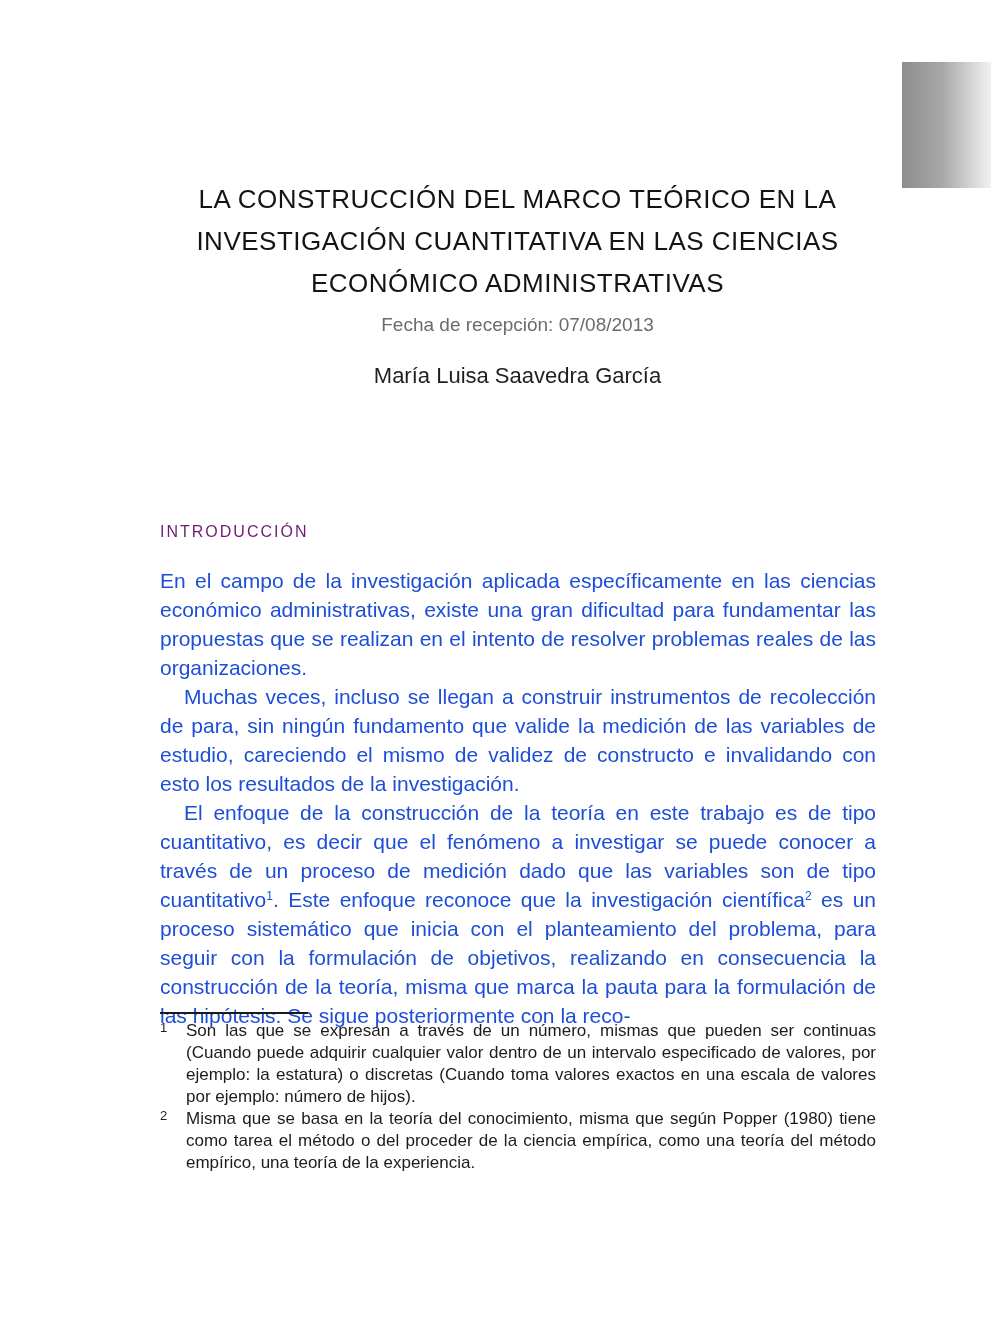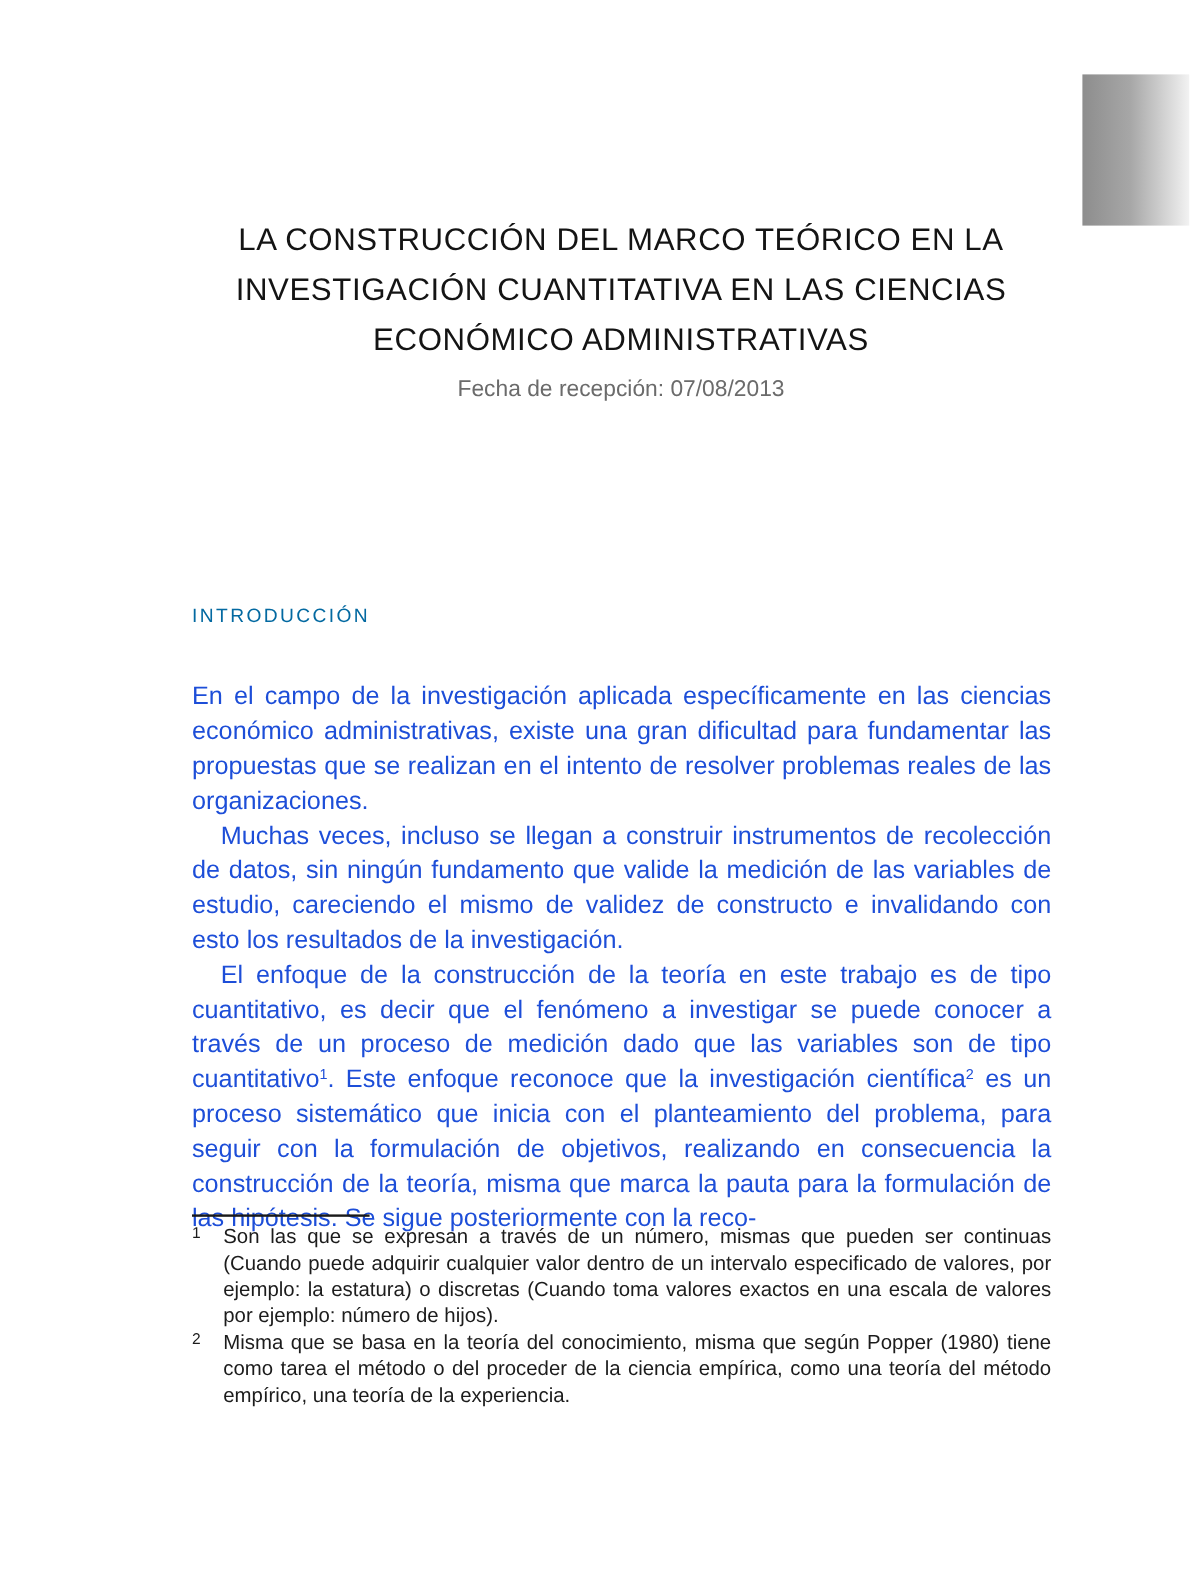--- a/index.html
+++ b/index.html
@@ -59,24 +59,24 @@
     left: 150px;
     top: 363px;
     width: 735px;
     text-align: center;
     font-size: 22px;
     color: #1f1f1f;
   }
   .section-heading {
     position: absolute;
     left: 160px;
-    top: 505px;
+    top: 523px;
     font-size: 16px;
     letter-spacing: 2px;
-    color: #0369a1;
+    color: #701a75;
   }
   .body-text {
     position: absolute;
     left: 160px;
     top: 566px;
     width: 716px;
     font-size: 21px;
     line-height: 29px;
     text-align: justify;
     color: #1d4ed8;
@@ -138,26 +138,27 @@
   <div class="title-block">
     <div class="title-line">LA CONSTRUCCIÓN DEL MARCO TEÓRICO EN LA</div>
     <div class="title-line">INVESTIGACIÓN CUANTITATIVA EN LAS CIENCIAS</div>
     <div class="title-line">ECONÓMICO ADMINISTRATIVAS</div>
   </div>
 
   <div class="dates-row">
     <span class="date-item">Fecha de recepción: 07/08/2013</span>
   </div>
 
+  <div class="author-line">María Luisa Saavedra García</div>
 
   <div class="section-heading">INTRODUCCIÓN</div>
 
   <div class="body-text">
     <p>En el campo de la investigación aplicada específicamente en las ciencias económico administrativas, existe una gran dificultad para fundamentar las propuestas que se realizan en el intento de resolver problemas reales de las organizaciones.</p>
-    <p class="indented">Muchas veces, incluso se llegan a construir instrumentos de recolección de datos, sin ningún fundamento que valide la medición de las variables de estudio, careciendo el mismo de validez de constructo e invalidando con esto los resultados de la investigación.</p>
+    <p class="indented">Muchas veces, incluso se llegan a construir instrumentos de recolección de para, sin ningún fundamento que valide la medición de las variables de estudio, careciendo el mismo de validez de constructo e invalidando con esto los resultados de la investigación.</p>
     <p class="indented"><span>El enfoque de la construcción de la teoría en este trabajo es de tipo cuantitativo, es decir que el fenómeno a investigar se puede conocer a través de un proceso de medición dado que las variables son de tipo cuantitativo</span><sup class="fn-ref">1</sup><span>. Este enfoque reconoce que la investigación científica</span><sup class="fn-ref">2</sup><span> es un proceso sistemático que inicia con el planteamiento del problema, para seguir con la formulación de objetivos, realizando en consecuencia la construcción de la teoría, misma que marca la pauta para la formulación de las hipótesis. Se sigue posteriormente con la reco-</span></p>
   </div>
 
   <div class="footnote-block">
     <div class="footnote-rule"></div>
     <div class="footnote">
       <span class="fn-num">1</span>
       <span>Son las que se expresan a través de un número, mismas que pueden ser continuas (Cuando puede adquirir cualquier valor dentro de un intervalo especificado de valores, por ejemplo: la estatura) o discretas (Cuando toma valores exactos en una escala de valores por ejemplo: número de hijos).</span>
     </div>
     <div class="footnote">

